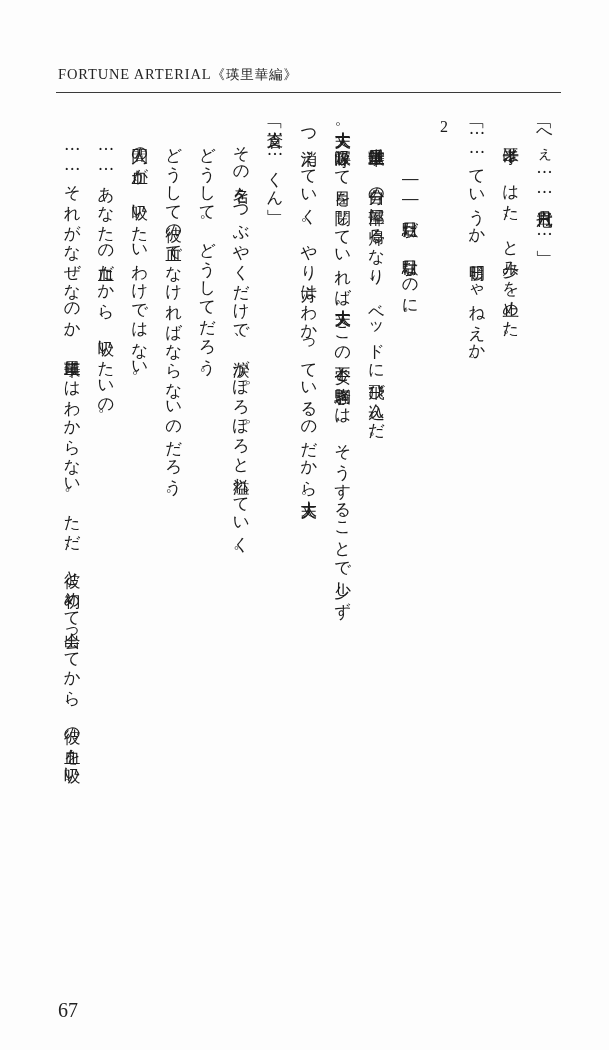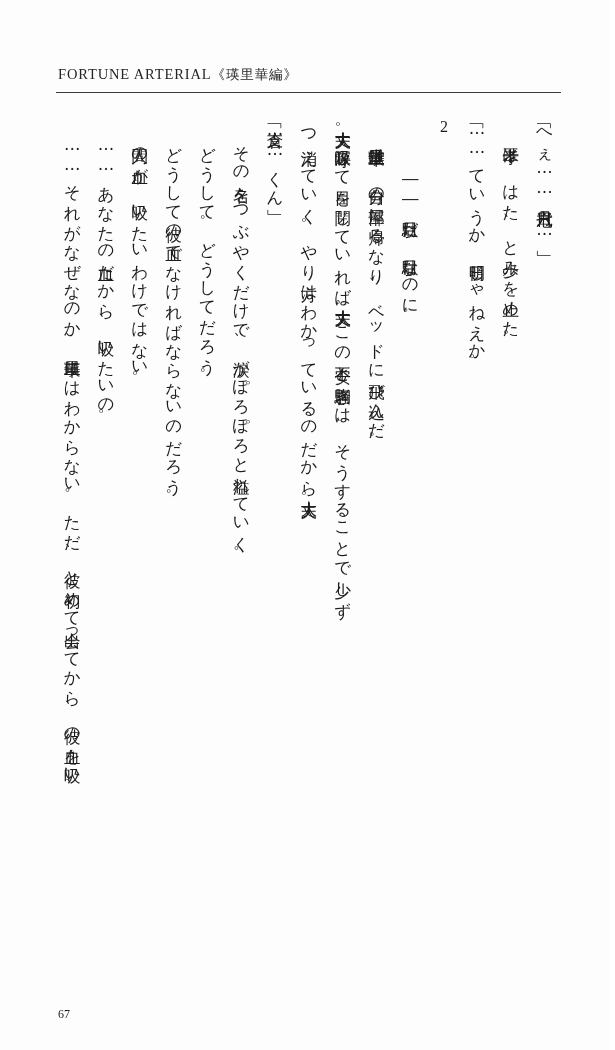--- a/index.html
+++ b/index.html
@@ -82,21 +82,21 @@
   .sec-num {
     font-family: "Liberation Serif", serif;
     font-size: 16px;
   }
 
   
   .page-number {
     position: absolute;
     left: 58px;
     bottom: 28px;
-    font-size: 12px;
+    font-size: 20px;
     font-family: "Liberation Serif", serif;
     color: #222222;
   }
 </style>
 </head>
 <body>
 
 <div class="page">
 
   <div class="running-head">

